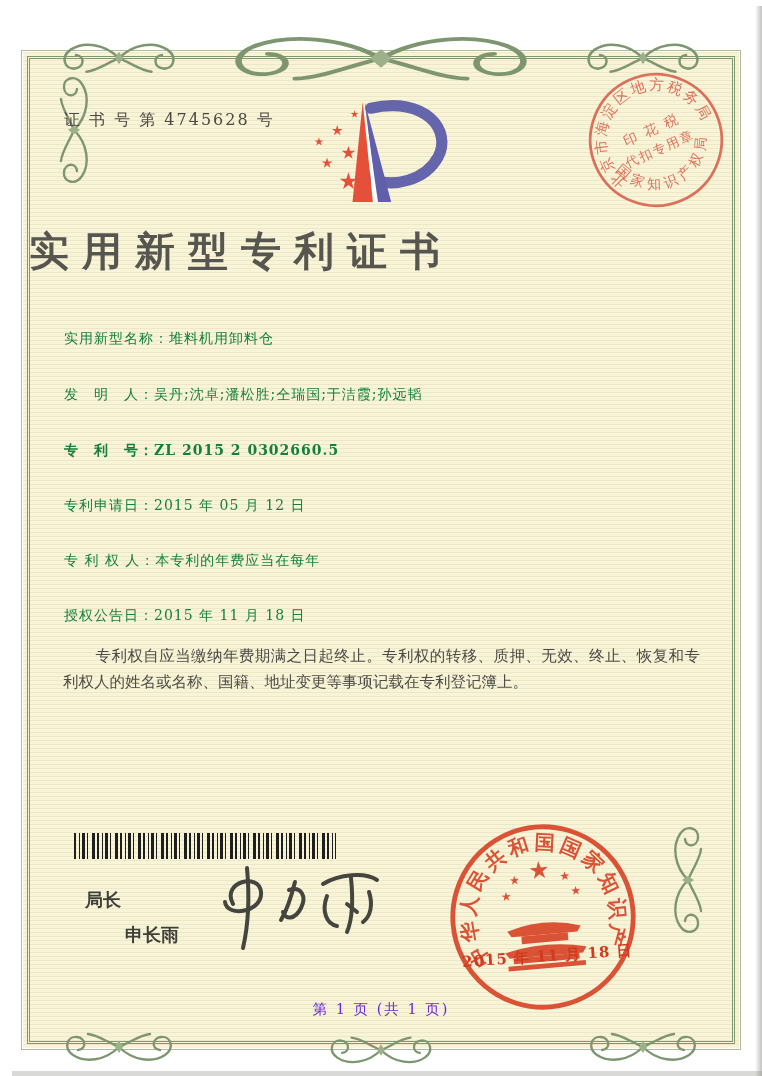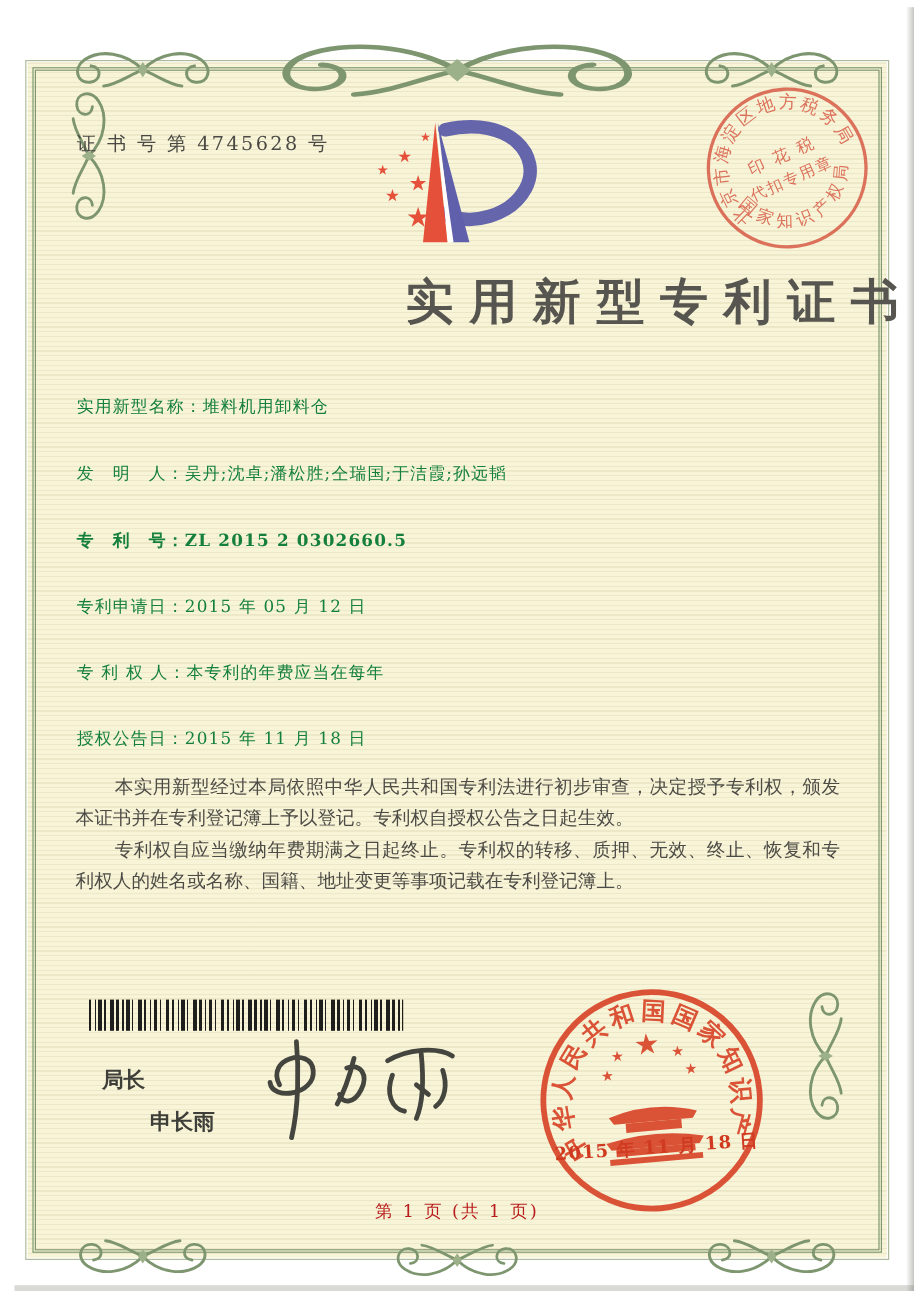--- a/index.html
+++ b/index.html
@@ -21,22 +21,22 @@
     border:1px solid #aebc9d;z-index:2;}
   .frame-b{position:absolute;left:27px;right:27px;top:56px;bottom:32px;
     border:3px double #7f9871;z-index:2;}
   .ornament{position:absolute;z-index:3;color:#7e9670;}
   
   .cert-no{position:absolute;left:64px;top:110px;z-index:4;
     font-size:16px;letter-spacing:2px;color:#4a4944;}
   .logo{position:absolute;left:300px;top:96px;width:160px;height:112px;z-index:4;}
   .tax-seal{position:absolute;left:582px;top:66px;width:148px;height:148px;z-index:5;
     transform:rotate(-24deg);opacity:.88;}
-  .title{position:absolute;left:0;right:0;top:224px;z-index:4;text-align:right;
-    font-size:40px;font-weight:bold;letter-spacing:13px;text-indent:13px;color:#56554f;}
+  .title{position:absolute;left:0;right:0;top:224px;z-index:4;text-align:left;
+    font-size:40px;font-weight:bold;letter-spacing:13px;text-indent:13px;color:#56554f;padding-left:16px;}
   .field{position:absolute;left:64px;z-index:4;font-size:14px;color:#15803d;
     letter-spacing:1px;white-space:nowrap;}
   .f0{top:330px;} .f1{top:386px;} .f2{top:442px;font-weight:bold;} .f3{top:497px;} .f4{top:552px;} .f5{top:607px;}
   .paras{position:absolute;left:63px;width:637px;top:643px;z-index:4;color:#4c4b45;
     font-size:15.5px;line-height:26px;text-align:justify;}
   .paras p{margin:0;text-indent:2.1em;}
   .barcode{position:absolute;left:74px;top:833px;width:262px;height:26px;z-index:4;
     background:repeating-linear-gradient(90deg,
       #1e1e1c 0 2px,rgba(0,0,0,0) 2px 5px,
       #1e1e1c 5px 6px,rgba(0,0,0,0) 6px 8px,
@@ -46,21 +46,21 @@
   .sig-title{position:absolute;left:85px;top:888px;z-index:4;font-size:18px;font-weight:bold;
     color:#3f3f3a;font-family:"DejaVu Sans","Liberation Sans",sans-serif;}
   .sig-name{position:absolute;left:85px;top:923px;z-index:4;font-size:18px;font-weight:bold;
     color:#3f3f3a;font-family:"DejaVu Sans","Liberation Sans",sans-serif;margin-left:40px;}
   .sig-script{position:absolute;left:198px;top:862px;width:200px;height:100px;z-index:4;}
   .office-seal{position:absolute;left:446px;top:820px;width:194px;height:194px;z-index:5;
     transform:rotate(-5deg);opacity:.93;}
   .seal-date{position:absolute;left:462px;top:947px;z-index:6;font-size:15px;font-weight:bold;
     letter-spacing:1px;color:#cf3a20;transform:rotate(-4deg);white-space:nowrap;}
   .footer{position:absolute;left:0;right:0;top:1000px;z-index:4;text-align:center;
-    font-size:14.5px;letter-spacing:2px;color:#b91c1c;}
+    font-size:14.5px;letter-spacing:2px;color:#6d28d9;}
   svg text{font-family:"DejaVu Serif","Liberation Serif",serif;}
 </style>
 </head>
 <body>
 
 <div class="page">
 
   <svg width="0" height="0" style="position:absolute" aria-hidden="true">
     <defs>
       <path id="star5" d="M0,-1 L0.2245,-0.309 L0.951,-0.309 L0.363,0.118 L0.588,0.809 L0,0.382 L-0.588,0.809 L-0.363,0.118 L-0.951,-0.309 L-0.2245,-0.309 Z"></path>
@@ -139,21 +139,20 @@
   <div class="title">实用新型专利证书</div>
 
   <div class="field f0"><span>实用新型名称：</span><span>堆料机用卸料仓</span></div>
   <div class="field f1"><span>发　明　人：</span><span>吴丹;沈卓;潘松胜;仝瑞国;于洁霞;孙远韬</span></div>
   <div class="field f2"><span>专　利　号：</span><span>ZL 2015 2 0302660.5</span></div>
   <div class="field f3"><span>专利申请日：</span><span>2015 年 05 月 12 日</span></div>
   <div class="field f4"><span>专 利 权 人：</span><span>本专利的年费应当在每年</span></div>
   <div class="field f5"><span>授权公告日：</span><span>2015 年 11 月 18 日</span></div>
 
   <div class="paras">
-    <p>本实用新型经过本局依照中华人民共和国专利法进行初步审查，决定授予专利权，颁发本证书并在专利登记簿上予以登记。专利权自授权公告之日起生效。</p>
     <p>专利权自应当缴纳年费期满之日起终止。专利权的转移、质押、无效、终止、恢复和专利权人的姓名或名称、国籍、地址变更等事项记载在专利登记簿上。</p>
   </div>
 
   <div class="barcode"></div>
 
   <div class="sig-title">局长</div>
   <div class="sig-name">申长雨</div>
   <svg class="sig-script" viewBox="0 0 190 100">
     <g stroke="#45453f" stroke-width="4" fill="none" stroke-linecap="round" stroke-linejoin="round">
       <path d="M30,42 C18,20 56,10 58,30 C60,50 24,56 22,40"></path>

